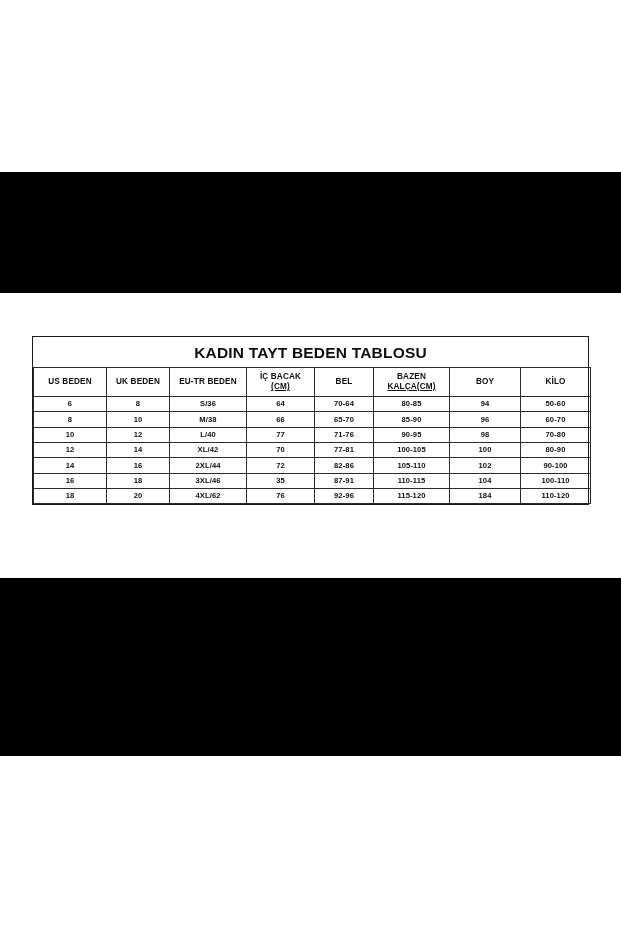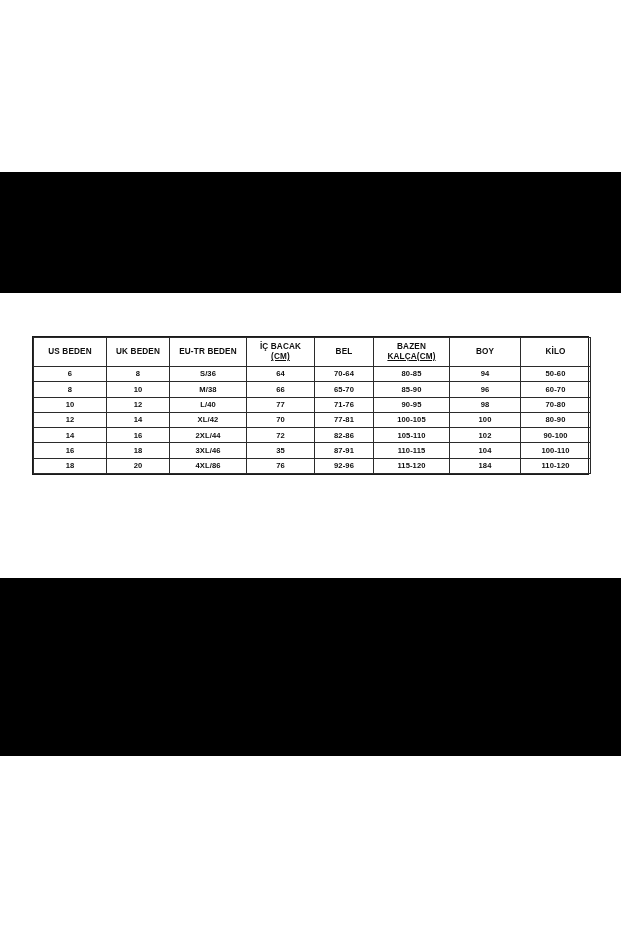--- a/index.html
+++ b/index.html
@@ -85,20 +85,21 @@
   col.c6 { width: 71px; }
   col.c7 { width: 70px; }
 </style>
 </head>
 <body>
 
 <div class="band" id="band-top"></div>
 
 <div id="size-chart">
 
+  <div id="chart-title">KADIN TAYT BEDEN TABLOSU</div>
 
   <table class="sizes">
     <colgroup>
       <col class="c0">
         <col class="c1">
         <col class="c2">
         <col class="c3">
       <col class="c4">
         <col class="c5">
         <col class="c6">
@@ -173,21 +174,21 @@
           <td>3XL/46</td>
           <td>35</td>
           <td>87-91</td>
           <td>110-115</td>
           <td>104</td>
           <td>100-110</td>
         </tr>
         <tr>
           <td>18</td>
           <td>20</td>
-          <td>4XL/86</td>
+          <td>4XL/62</td>
           <td>76</td>
           <td>92-96</td>
           <td>115-120</td>
           <td>184</td>
           <td>110-120</td>
         </tr>
       </tbody>
   </table>
 
 </div>

